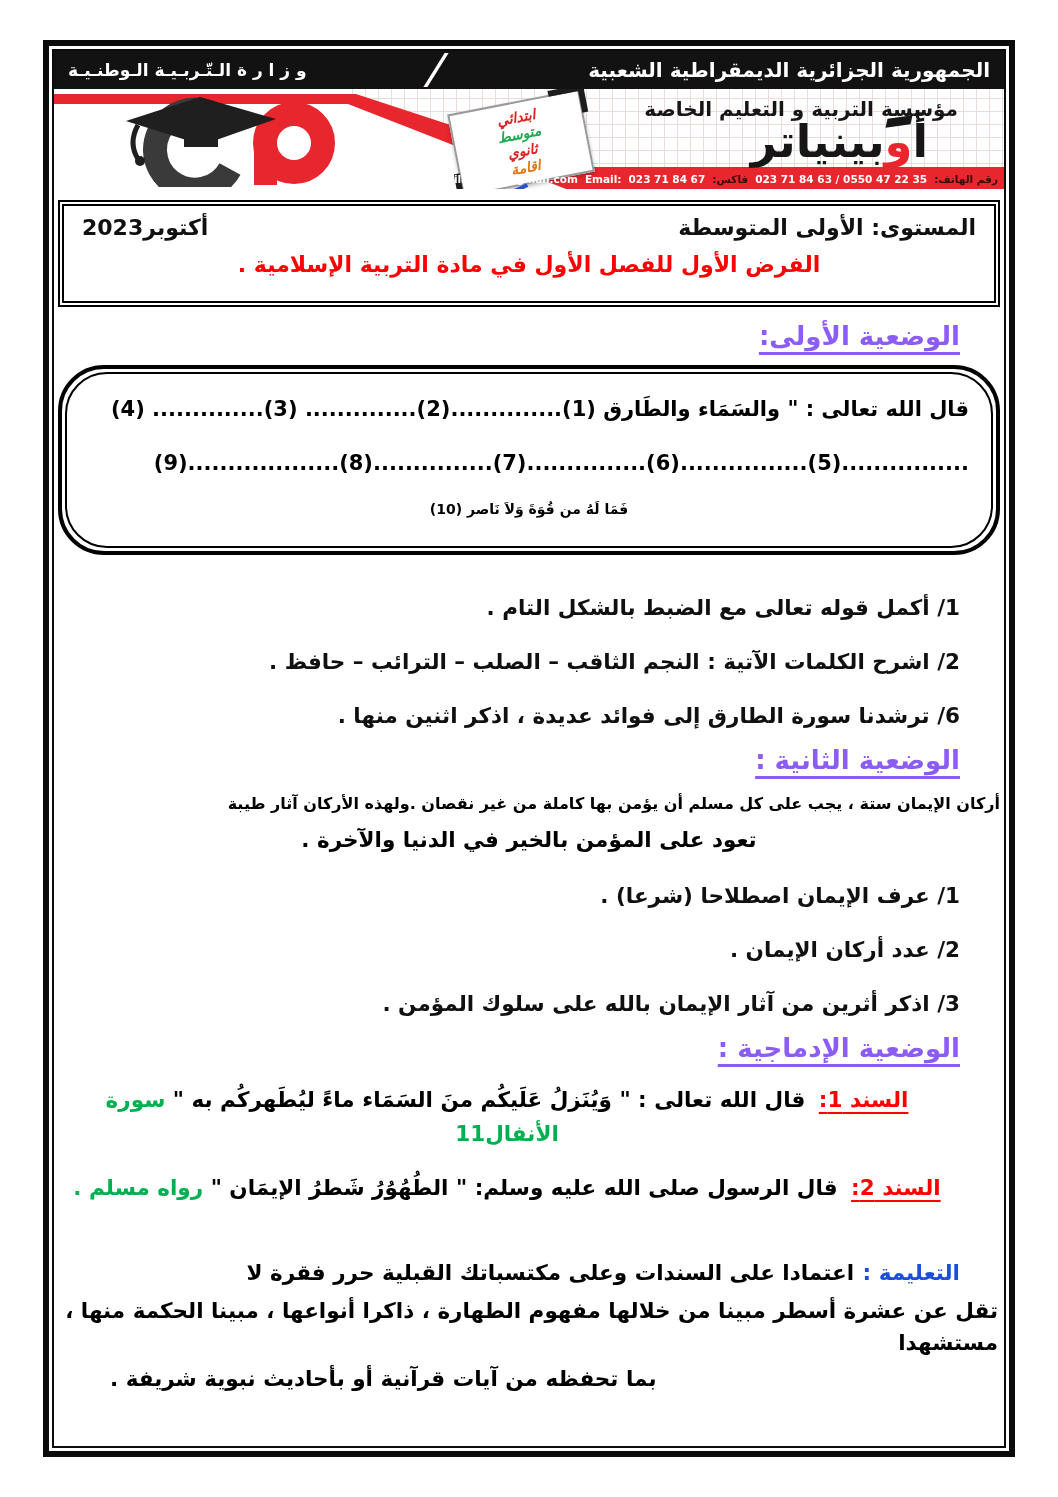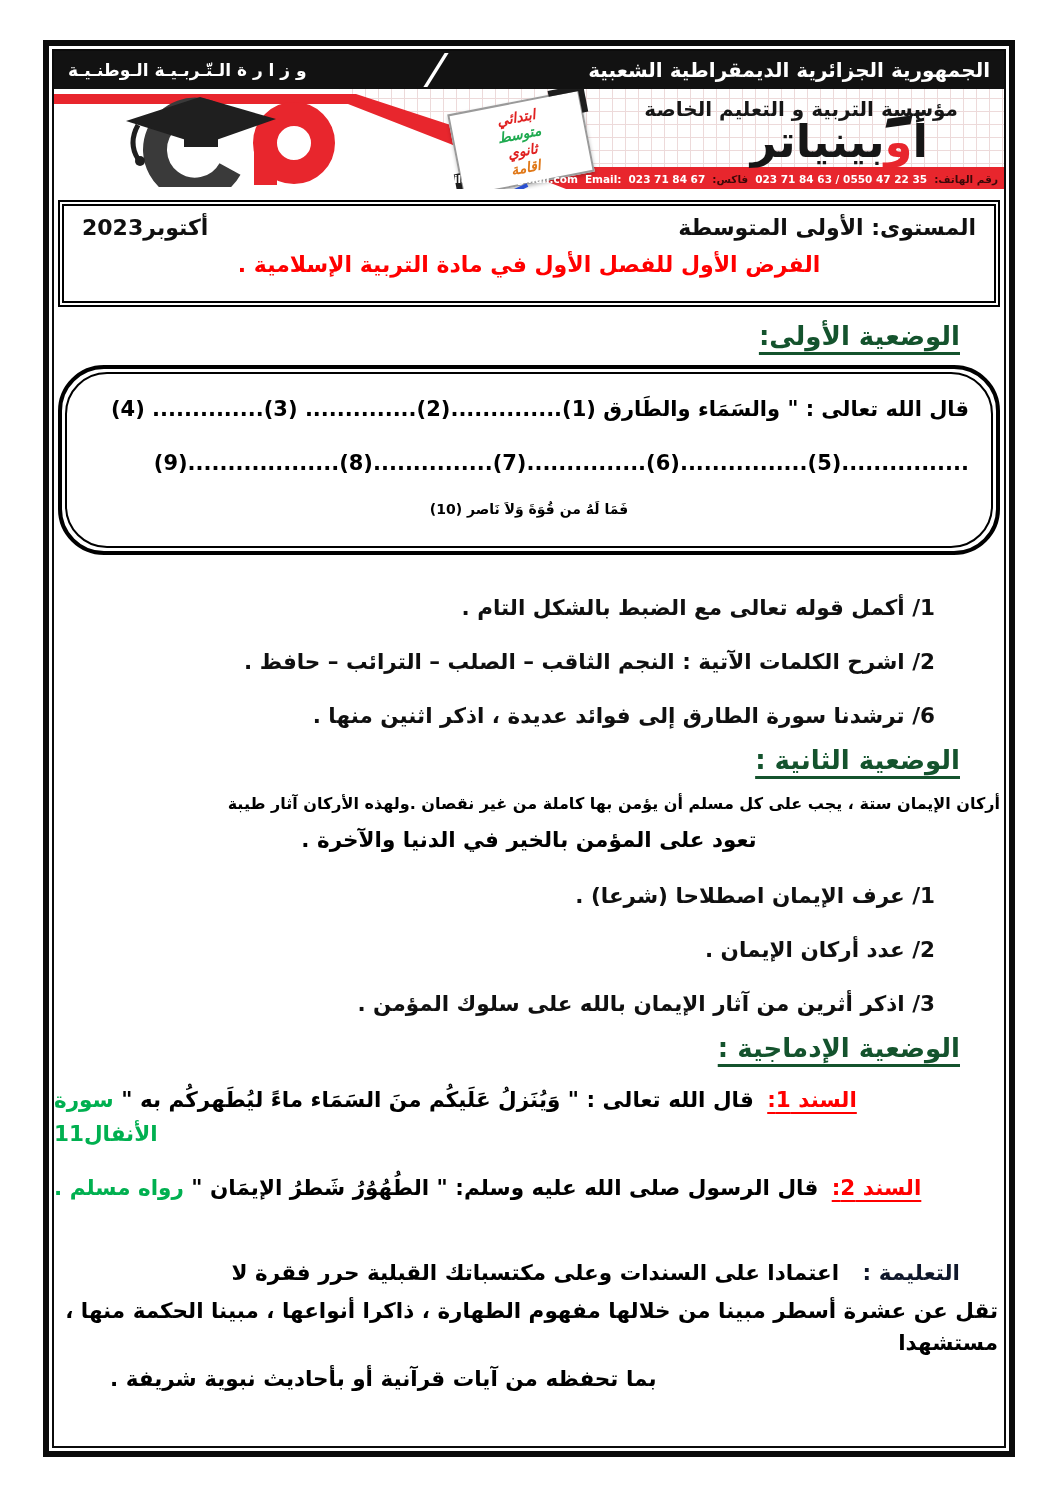--- a/index.html
+++ b/index.html
@@ -78,41 +78,41 @@
   .titlebox-row1{
     display:flex;justify-content:space-between;align-items:flex-start;
     padding:9px 18px 0;font-size:22px;font-weight:bold;color:#101010;
   }
   .exam-title{
     text-align:center;color:#ff0000;font-size:22px;font-weight:bold;
     padding:12px 0 24px;
   }
   
   .h-red{
-    display:block;margin:14px 44px 0 0;color:#14532d;
+    display:block;margin:14px 44px 0 0;color:#8b5cf6;
     font-size:26px;font-weight:bold;text-decoration:underline;
     text-decoration-thickness:2.5px;text-underline-offset:7px;padding-left:32px;
   }
   .versebox{margin:14px 4px 0;border:4px solid #000;border-radius:46px;padding:3px;}
   .versebox-inner{border:2px solid #000;border-radius:42px;padding:20px 22px 22px;}
   .verse-line1{font-size:21px;font-weight:bold;text-align:right;line-height:30px;margin:0 0 24px;}
   .verse-line2{direction:ltr;font-size:21px;font-weight:bold;text-align:right;line-height:30px;margin:0 0 16px;}
   .verse-line3{font-size:14px;font-weight:bold;text-align:center;line-height:30px;margin:0;}
-  .q{font-size:21.5px;font-weight:bold;color:#101010;text-align:right;line-height:30px;margin:24px 69px 0 0;}
+  .q{font-size:21.5px;font-weight:bold;color:#101010;text-align:right;line-height:30px;margin:24px 44px 0 0;}
   .q-first{margin-top:38px;}
   .intro-line1{font-size:16px;font-weight:bold;text-align:right;line-height:34px;margin:12px 4px 0;}
   .intro-line2{font-size:21.5px;font-weight:bold;text-align:center;line-height:34px;margin:2px 4px 0;}
-  .sanad{font-size:21.5px;font-weight:bold;text-align:left;line-height:34px;margin:20px 44px 0 0;}
+  .sanad{font-size:21.5px;font-weight:bold;text-align:center;line-height:34px;margin:20px 44px 0 0;}
   .sanad-label{
     color:#ff0000;text-decoration:underline;text-decoration-thickness:2px;
     text-underline-offset:5px;margin-left:6px;
   }
   .sanad-source{color:#00b050;}
   .instr-line1{font-size:21.5px;font-weight:bold;text-align:right;line-height:32px;margin:52px 44px 0 0;}
-  .instr-label{color:#0f172a;margin-left:16px;}
+  .instr-label{color:#1d4ed8;margin-left:1px;}
   .instr-line2{font-size:21.5px;font-weight:bold;text-align:right;line-height:32px;margin:6px 6px 0;}
   .instr-line3{font-size:21.5px;font-weight:bold;text-align:left;line-height:32px;margin:4px 0 0 56px;}
 </style>
 </head>
 <body>
 
 <div class="page-frame">
   <div class="page-frame-inner">
 
     <div class="topbar">

